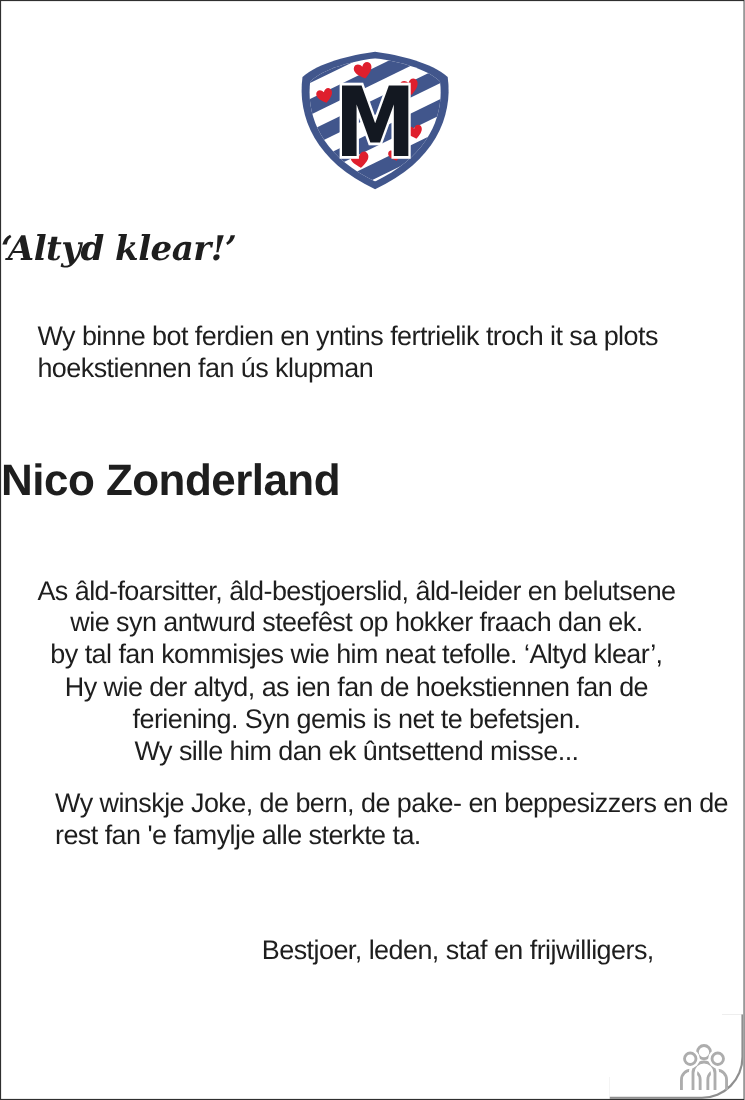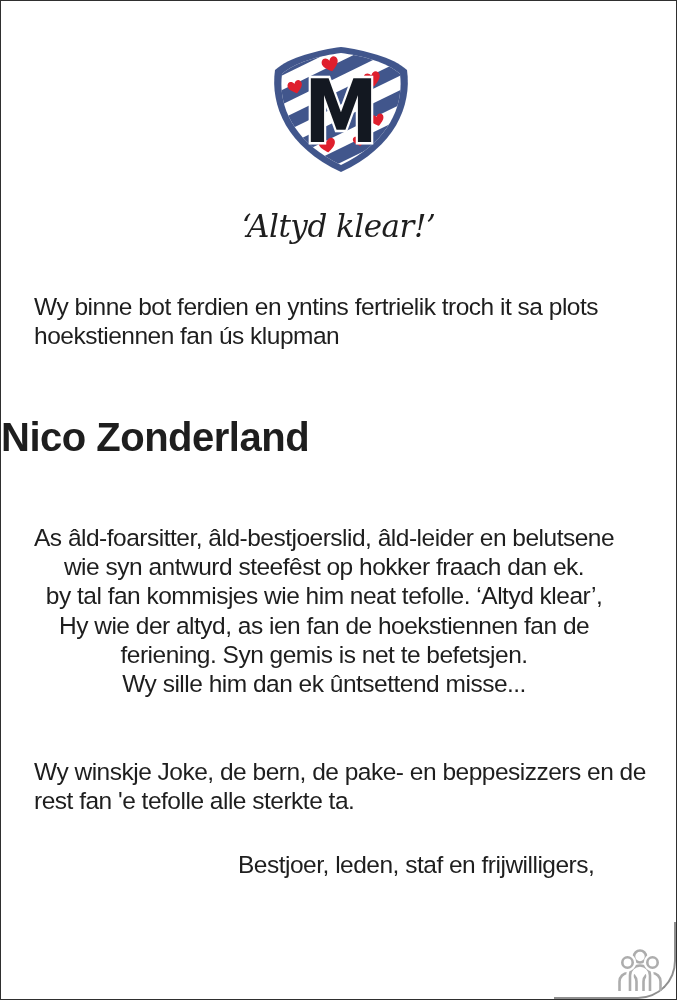--- a/index.html
+++ b/index.html
@@ -19,38 +19,37 @@
     left: 266px;
     top: 45px;
     width: 148px;
     height: 128px;
   }
   .motto {
     position: absolute;
     left: 0;
     top: 207px;
     width: 100%;
-    text-align: center;
     font-family: "DejaVu Serif", serif;
     font-style: italic;
-    font-weight: 400;
+    font-weight: 700;
     font-size: 31px;
     letter-spacing: -0.5px;
   }
   .para {
     position: absolute;
     left: 33px;
     font-size: 24.5px;
     line-height: 29.2px;
     letter-spacing: -0.5px;
   }
   .para .line { white-space: nowrap; }
   .intro      { top: 291px; }
   .tribute    { top: 522px; text-align: center; }
-  .condolence { top: 756px; }
+  .condolence { top: 715px; margin-left: 16px; }
   .name {
     position: absolute;
     left: 0;
     top: 414px;
     width: 100%;
     font-size: 40px;
     font-weight: 700;
     letter-spacing: -0.5px;
   }
   .signoff {
@@ -130,21 +129,21 @@
     <div class="line">As âld-foarsitter, âld-bestjoerslid, âld-leider en belutsene</div>
     <div class="line">wie syn antwurd steefêst op hokker fraach dan ek.</div>
     <div class="line">by tal fan kommisjes wie him neat tefolle. ‘Altyd klear’,</div>
     <div class="line">Hy wie der altyd, as ien fan de hoekstiennen fan de</div>
     <div class="line">feriening. Syn gemis is net te befetsjen.</div>
     <div class="line">Wy sille him dan ek ûntsettend misse...</div>
   </div>
 
   <div class="para condolence">
     <div class="line">Wy winskje Joke, de bern, de pake- en beppesizzers en de</div>
-    <div class="line">rest fan 'e tefolle alle sterkte ta.</div>
+    <div class="line">rest fan 'e famylje alle sterkte ta.</div>
   </div>
 
   <div class="signoff signoff-1">Bestjoer, leden, staf en frijwilligers,</div>
 
   <div class="corner-decoration"></div>
 
   <div class="family-icon">
     <svg viewBox="0 0 46 44" width="46" height="44" fill="none">
 
       <path d="M2.5,43 V33.5 A8.5,8.5 0 0 1 19.5,33.5 V43" stroke="#adadad" stroke-width="2.6"></path>

